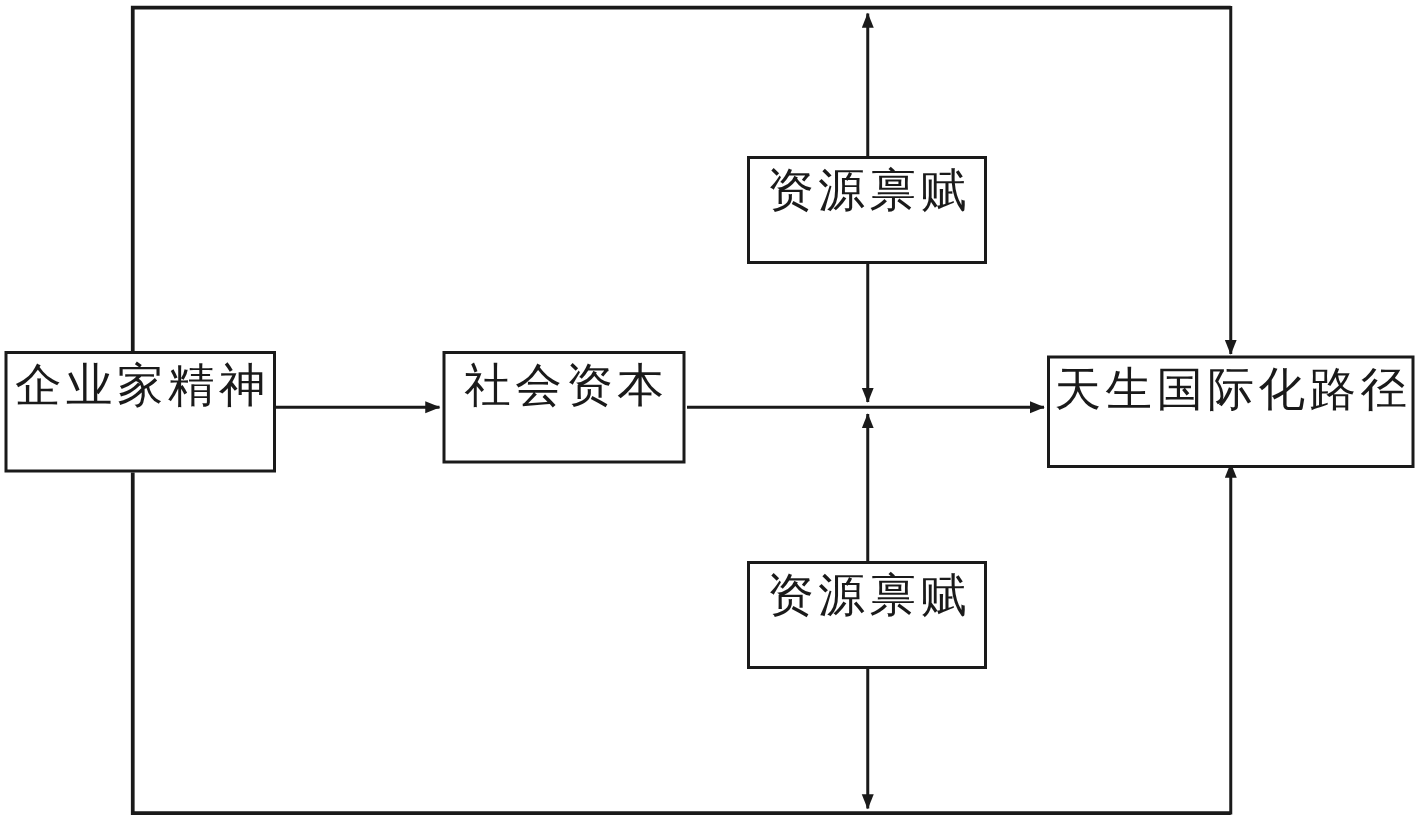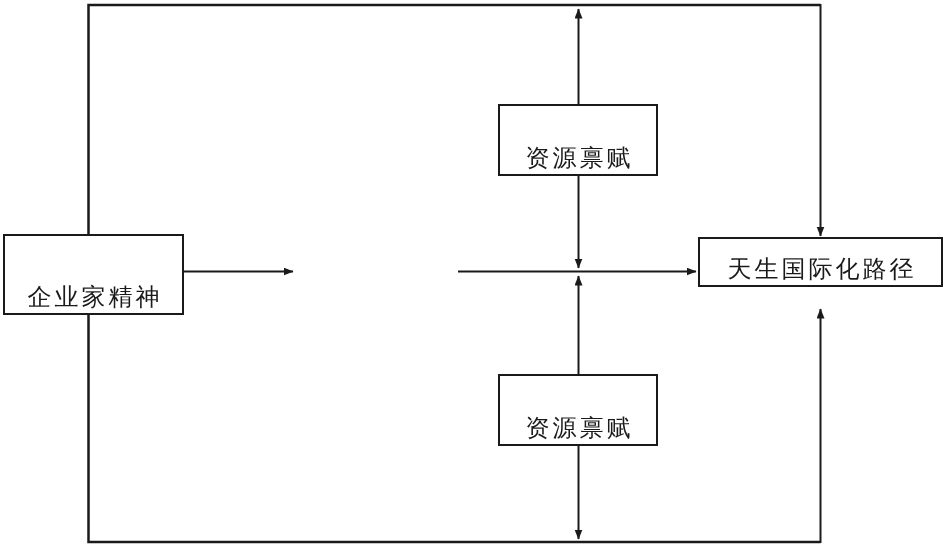--- a/index.html
+++ b/index.html
@@ -21,31 +21,31 @@
     top: 0;
     z-index: 1;
   }
   .node {
     position: absolute;
     z-index: 2;
     box-sizing: border-box;
     background: #ffffff;
     border: 2px solid #1a1a1a;
     display: flex;
-    align-items: flex-end;
+    align-items: flex-start;
     justify-content: center;
     color: #1a1a1a;
-    font-size: 24px;
+    font-size: 31px;
     letter-spacing: 3px;
     white-space: nowrap;
     text-indent: 3px; 
   }
   .node-entrepreneurship { left: 3px;   top: 234px; width: 181px; height: 81px; }
   .node-social-capital   { left: 295px; top: 234px; width: 162px; height: 75px; }
-  .node-born-global      { left: 698px; top: 237px; width: 245px; height: 50px; }
+  .node-born-global      { left: 698px; top: 237px; width: 245px; height: 75px; }
   .node-resource-top     { left: 498px; top: 104px; width: 160px; height: 72px; }
   .node-resource-bottom  { left: 498px; top: 374px; width: 160px; height: 72px; }
 </style>
 </head>
 <body>
 
 <div id="canvas">
 
   <svg id="wires" width="946" height="547" viewBox="0 0 946 547">
     <defs>
@@ -70,20 +70,23 @@
 
     <line x1="578.5" y1="374" x2="578.5" y2="276" stroke="#1a1a1a" stroke-width="2" marker-end="url(#arrow)"></line>
 
     <line x1="578.5" y1="446" x2="578.5" y2="539" stroke="#1a1a1a" stroke-width="2" marker-end="url(#arrow)"></line>
   </svg>
 
   <div class="node node-entrepreneurship">
     <span>企业家精神</span>
   </div>
 
+  <div class="node node-social-capital">
+    <span>社会资本</span>
+  </div>
 
   <div class="node node-born-global">
     <span>天生国际化路径</span>
   </div>
 
   <div class="node node-resource-top">
     <span>资源禀赋</span>
   </div>
 
   <div class="node node-resource-bottom">

